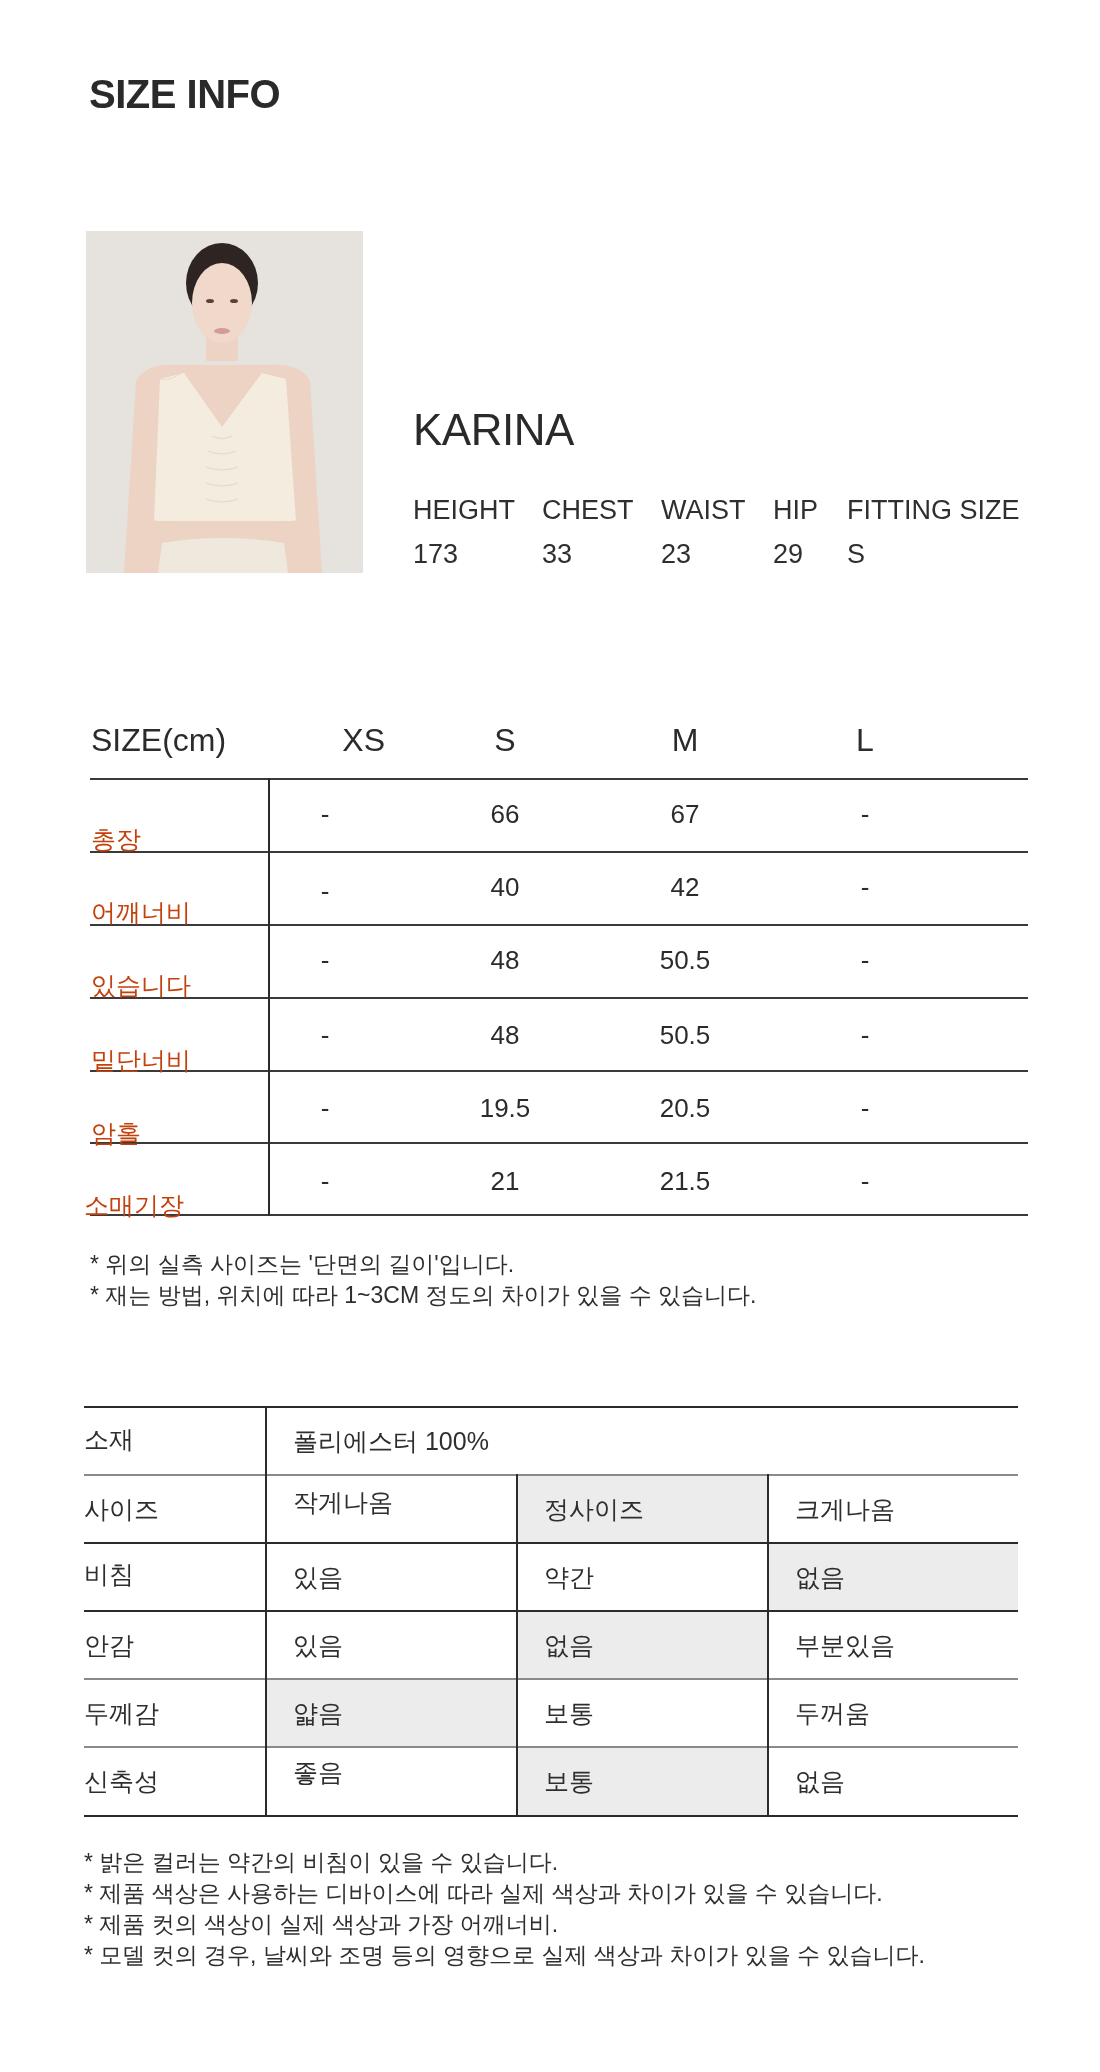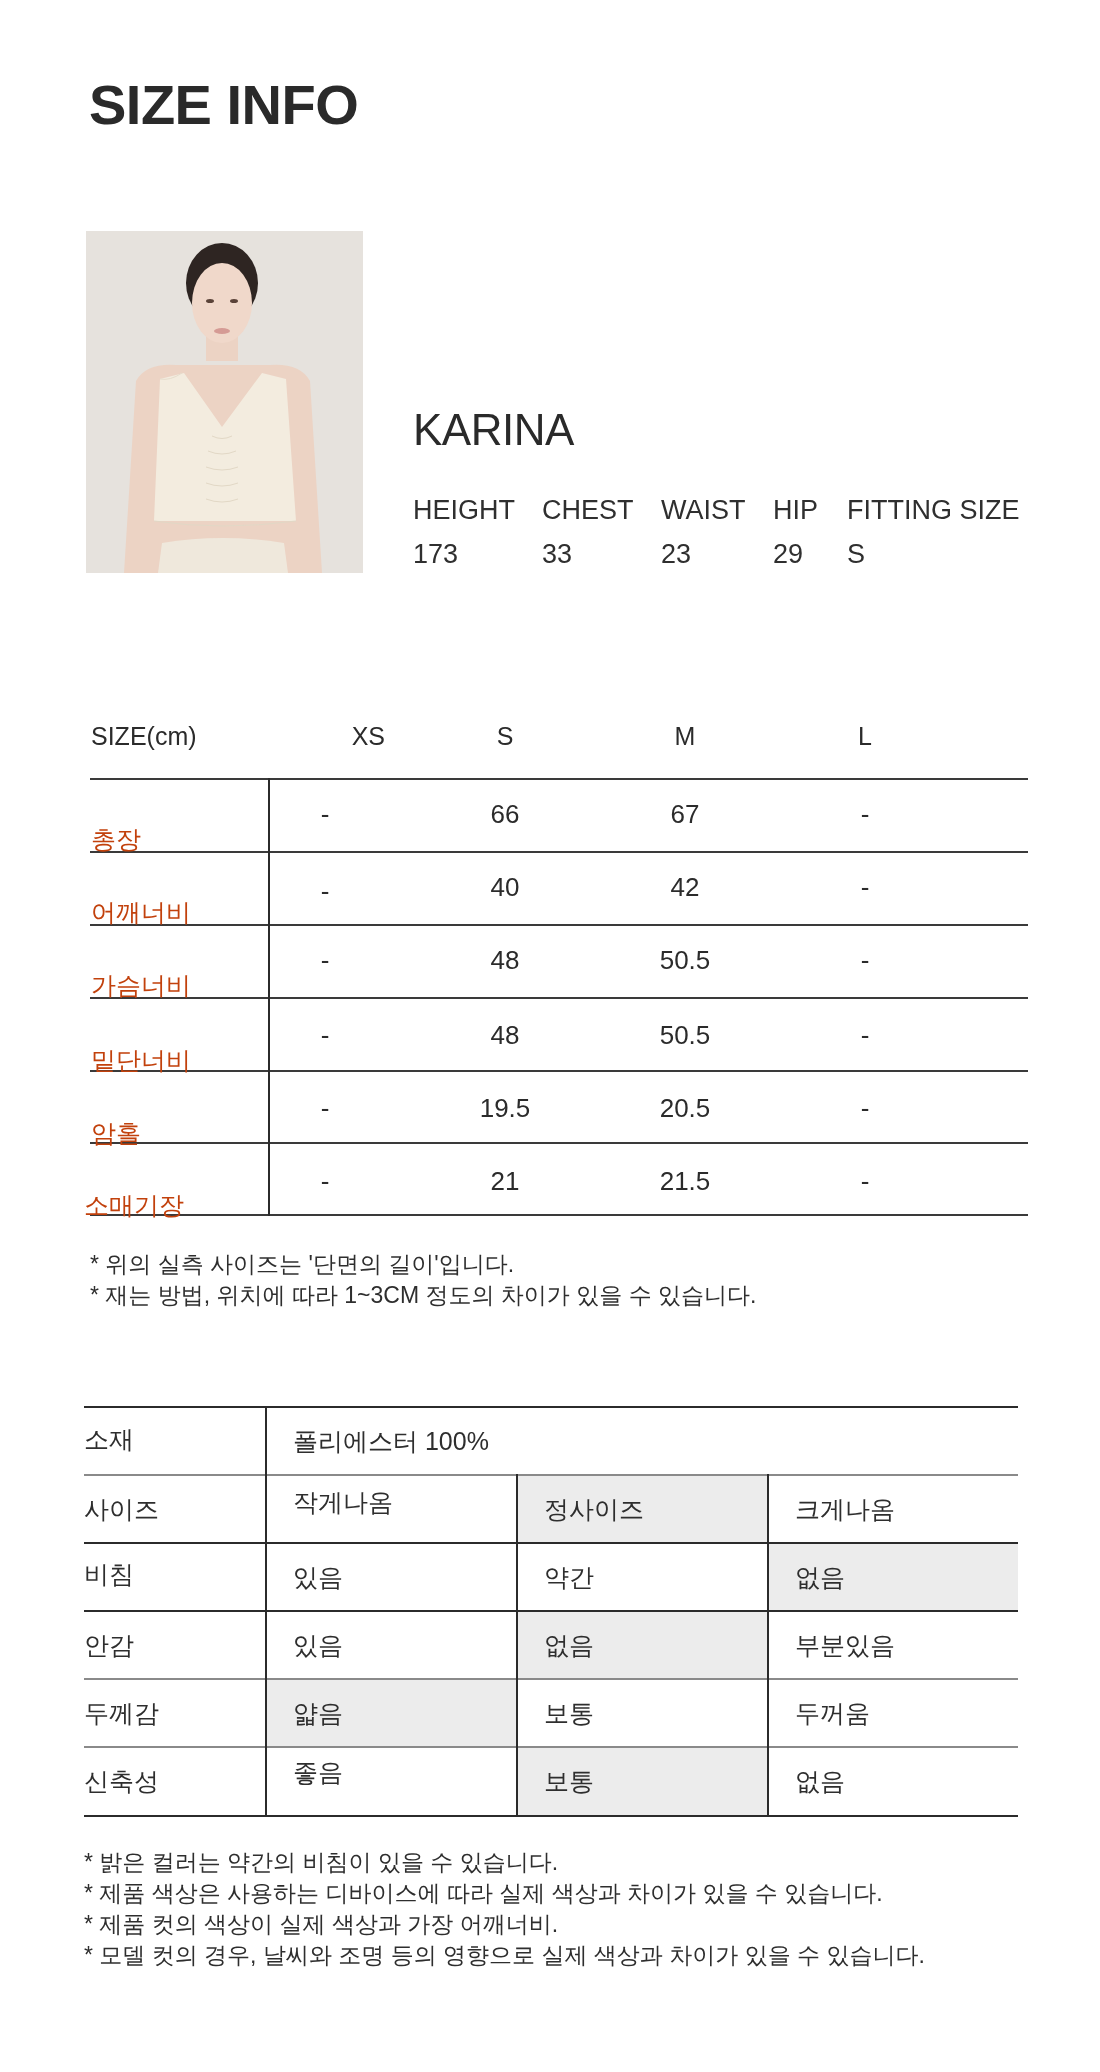--- a/index.html
+++ b/index.html
@@ -5,21 +5,21 @@
     * { box-sizing: border-box; margin: 0; padding: 0; }
     html, body { width: 1100px; height: 2072px; background: #ffffff; }
     body {
       position: relative;
       font-family: "Liberation Sans", "DejaVu Sans", sans-serif;
       color: #2b2b2b;
       overflow: hidden;
     }
     .title {
       position: absolute; left: 89px; top: 72px;
-      font-size: 56px; font-weight: 700; letter-spacing: -0.5px;
+      font-size: 40px; font-weight: 700; letter-spacing: -0.5px;
       color: #2a2a2a;
     }
     
     .photo {
       position: absolute; left: 86px; top: 231px; width: 277px; height: 342px;
       background: linear-gradient(180deg, #e7e3df 0%, #e5e1dc 100%);
       overflow: hidden;
     }
     .photo svg { width: 100%; height: 100%; display: block; }
 
@@ -27,21 +27,21 @@
       position: absolute; left: 413px; top: 405px;
       font-size: 44px; font-weight: 400; color: #2a2a2a; letter-spacing: -0.5px;
     }
     .stats { position: absolute; top: 495px; left: 413px; }
     .stat { position: absolute; top: 0; white-space: nowrap; }
     .stat .lbl { font-size: 27px; color: #2f2f2f; display: block; height: 40px; }
     .stat .val { font-size: 27px; color: #2f2f2f; display: block; margin-top: 4px; }
 
     
     .size-table { position: absolute; left: 0; top: 0; width: 1100px; }
-    .size-head { position: absolute; top: 722px; font-size: 25px; color: #2b2b2b; }
+    .size-head { position: absolute; top: 722px; font-size: 32px; color: #2b2b2b; }
     .hline { position: absolute; height: 2px; background: #3a3a3a; }
     .vline { position: absolute; width: 2px; background: #2b2b2b; }
     .row-label { position: absolute; font-size: 25px; color: #c2410c; margin-top: 24px; }
     .cell { position: absolute; font-size: 26px; color: #2b2b2b; text-align: center; width: 120px; }
 
     .note { position: absolute; left: 90px; font-size: 23px; color: #2e2e2e; line-height: 31px; }
 
     
     .mat-cell {
       position: absolute; font-size: 25px; color: #2e2e2e;
@@ -139,21 +139,21 @@
 
   <div>
     <div class="row-label" style="left:91px;top:872px">어깨너비</div>
     <div class="cell" style="left:265px;top:876px">-</div>
     <div class="cell" style="left:445px;top:872px">40</div>
     <div class="cell" style="left:625px;top:872px">42</div>
     <div class="cell" style="left:805px;top:872px">-</div>
   </div>
 
   <div>
-    <div class="row-label" style="left:91px;top:945px">가슴너비</div>
+    <div class="row-label" style="left:91px;top:945px">있습니다</div>
     <div class="cell" style="left:265px;top:945px">-</div>
     <div class="cell" style="left:445px;top:945px">48</div>
     <div class="cell" style="left:625px;top:945px">50.5</div>
     <div class="cell" style="left:805px;top:945px">-</div>
   </div>
 
   <div>
     <div class="row-label" style="left:91px;top:1020px">밑단너비</div>
     <div class="cell" style="left:265px;top:1020px">-</div>
     <div class="cell" style="left:445px;top:1020px">48</div>

